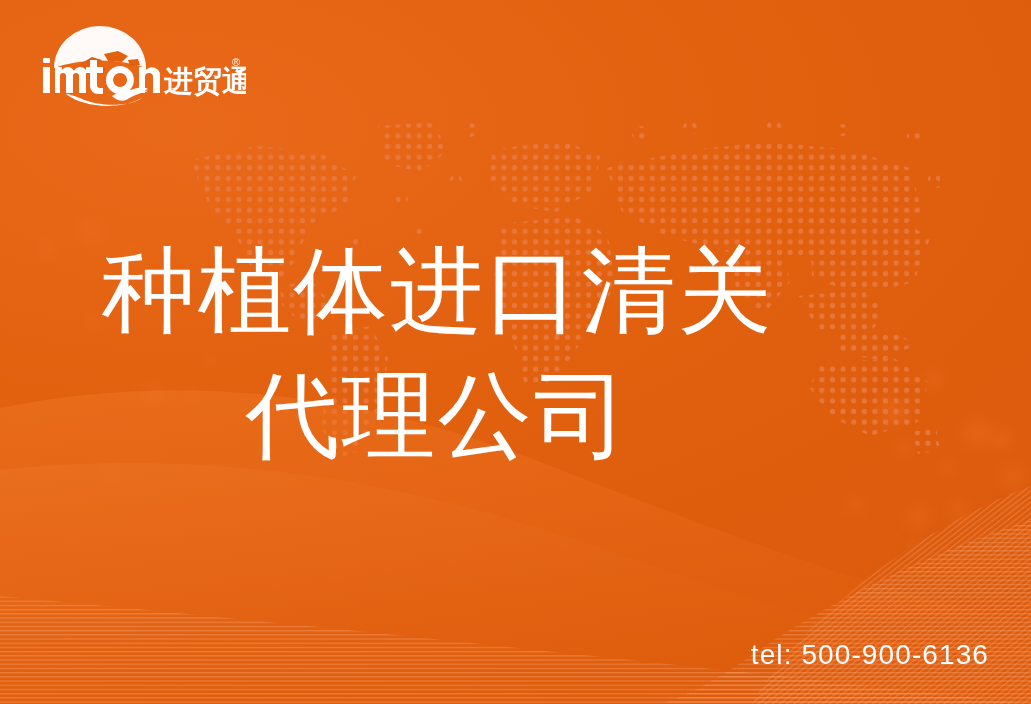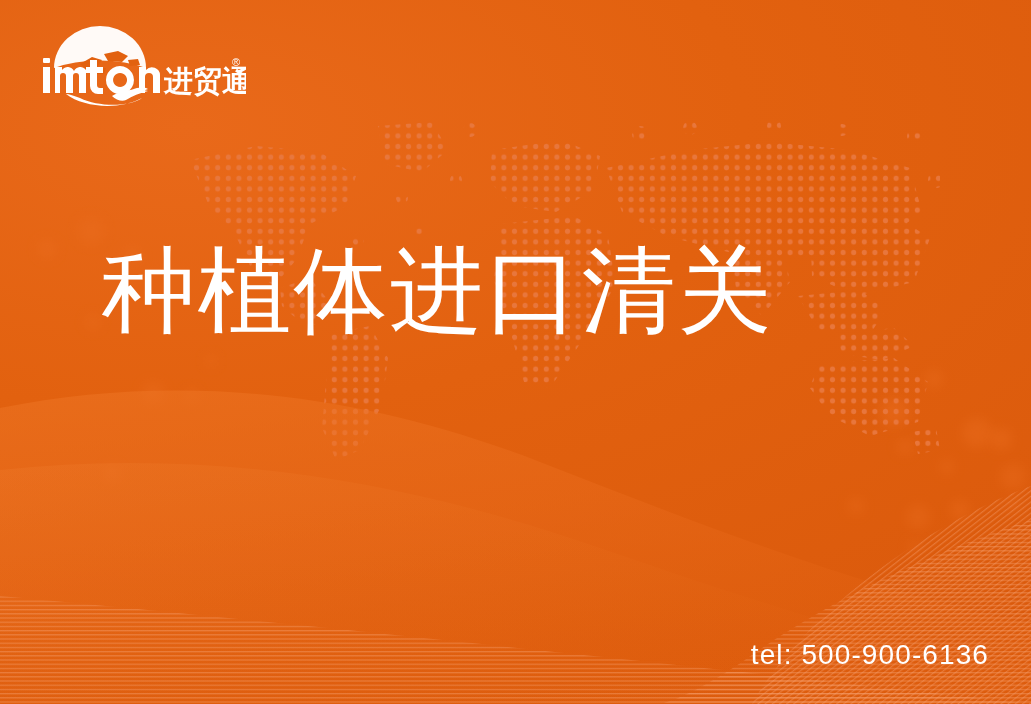--- a/index.html
+++ b/index.html
@@ -246,17 +246,18 @@
       <path d="M96,66 C 102,63 108,63 112,65 L104,68 Z"></path>
     </g>
 
     <text x="128" y="67" font-family="'Liberation Sans','DejaVu Sans',sans-serif" font-size="29" font-weight="700" fill="#ffffff">进贸通</text>
 
     <text x="196" y="42" font-family="'Liberation Sans',sans-serif" font-size="11" fill="#ffffff">®</text>
   </svg>
 
   <div id="headline">
     <span class="hl-line">种植体进口清关</span>
+    <span class="hl-line">代理公司</span>
   </div>
 
   <div id="tel">tel: 500-900-6136</div>
 
 </div>
 
 </body></html>

